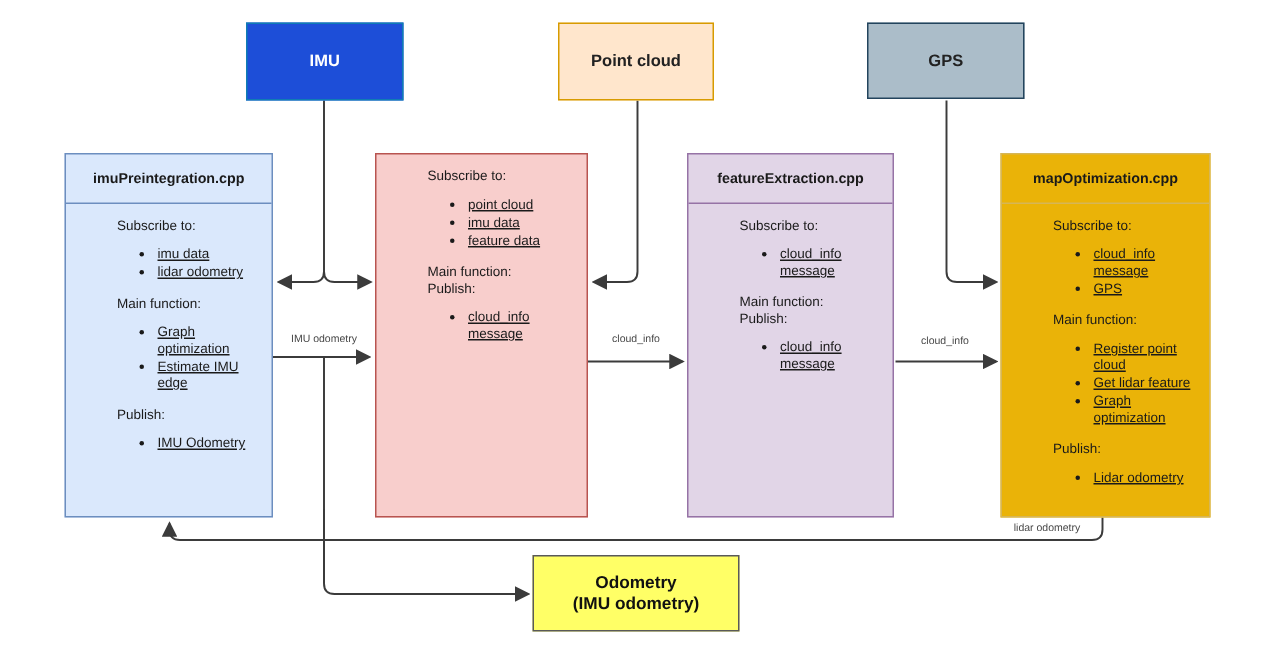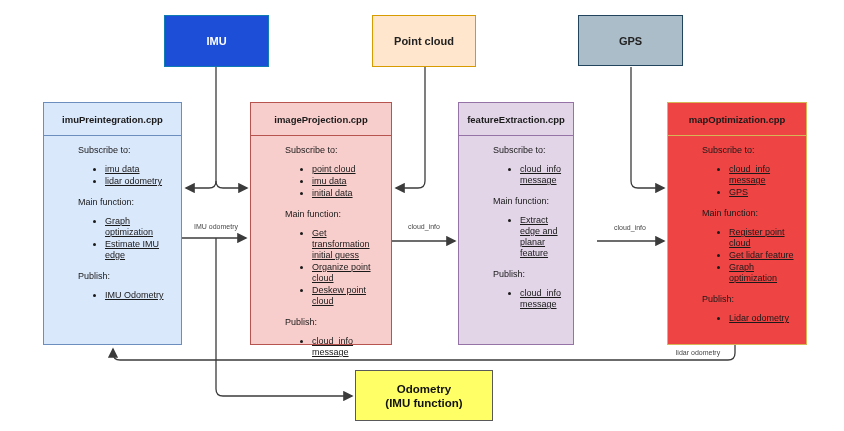--- a/index.html
+++ b/index.html
@@ -16,21 +16,21 @@
   }
   #src-imu        { left:164px; top:15px; width:105px; height:52px; background:#1d4ed8; border:1px solid #0f7cb4; color:#ffffff; }
   #src-pointcloud { left:372px; top:15px; width:104px; height:52px; background:#ffe6cc; border:1px solid #d79b00; }
   #src-gps        { left:578px; top:15px; width:105px; height:51px; background:#abbdc9; border:1px solid #23445d; }
 
   
   .module { position:absolute; box-sizing:border-box; font-size:9px; color:#1a1a1a; }
   .m-blue   { background:#dae8fc; border:1px solid #6c8ebf; }
   .m-red    { background:#f8cecc; border:1px solid #b85450; }
   .m-purple { background:#e1d5e7; border:1px solid #9673a6; }
-  .m-yellow { background:#ef4444; border:1px solid #d6b656; }
+  .m-yellow { background:#eab308; border:1px solid #d6b656; }
   .module-title {
     height:33px; box-sizing:border-box;
     display:flex; align-items:center; justify-content:center;
     font-weight:bold; font-size:9.5px;
   }
   .m-blue   .module-title { border-bottom:1px solid #6c8ebf; }
   .m-red    .module-title { border-bottom:1px solid #b85450; }
   .m-purple .module-title { border-bottom:1px solid #9673a6; }
   .m-yellow .module-title { border-bottom:1px solid #d6b656; }
   .module-body { padding:9px 5px 0 6px; line-height:11px;margin-left:28px; }
@@ -100,52 +100,43 @@
         <li>Estimate IMU edge</li>
       </ul>
       <div class="sec-label">Publish:</div>
       <ul class="sec-list">
         <li>IMU Odometry</li>
       </ul>
     </div>
   </div>
 
   <div class="module m-red" style="left:250px; top:102px; width:142px; height:243px;">
-    <div class="module-title">imageProjection.cpp</div>
     <div class="module-body">
       <div class="sec-label">Subscribe to:</div>
       <ul class="sec-list">
         <li>point cloud</li>
         <li>imu data</li>
-        <li>initial data</li>
+        <li>feature data</li>
       </ul>
       <div class="sec-label">Main function:</div>
-      <ul class="sec-list">
-        <li>Get transformation initial guess</li>
-        <li>Organize point cloud</li>
-        <li>Deskew point cloud</li>
-      </ul>
       <div class="sec-label">Publish:</div>
       <ul class="sec-list">
         <li>cloud_info message</li>
       </ul>
     </div>
   </div>
 
-  <div class="module m-purple" style="left:458px; top:102px; width:116px; height:243px;">
+  <div class="module m-purple" style="left:458px; top:102px; width:138px; height:243px;">
     <div class="module-title">featureExtraction.cpp</div>
     <div class="module-body">
       <div class="sec-label">Subscribe to:</div>
       <ul class="sec-list">
         <li>cloud_info message</li>
       </ul>
       <div class="sec-label">Main function:</div>
-      <ul class="sec-list">
-        <li>Extract edge and planar feature</li>
-      </ul>
       <div class="sec-label">Publish:</div>
       <ul class="sec-list">
         <li>cloud_info message</li>
       </ul>
     </div>
   </div>
 
   <div class="module m-yellow" style="left:667px; top:102px; width:140px; height:243px;">
     <div class="module-title">mapOptimization.cpp</div>
     <div class="module-body">
@@ -162,21 +153,21 @@
       </ul>
       <div class="sec-label">Publish:</div>
       <ul class="sec-list">
         <li>Lidar odometry</li>
       </ul>
     </div>
   </div>
 
   <div id="output-box">
     <span>Odometry</span>
-    <span>(IMU function)</span>
+    <span>(IMU odometry)</span>
   </div>
 
   <div class="edge-label" style="left:188px; top:223px; width:56px;">IMU odometry</div>
   <div class="edge-label" style="left:401px; top:223px; width:46px;">cloud_info</div>
   <div class="edge-label" style="left:607px; top:224px; width:46px;">cloud_info</div>
   <div class="edge-label" style="left:670px; top:349px; width:56px;">lidar odometry</div>
 
 </div>
 
 </body></html>

